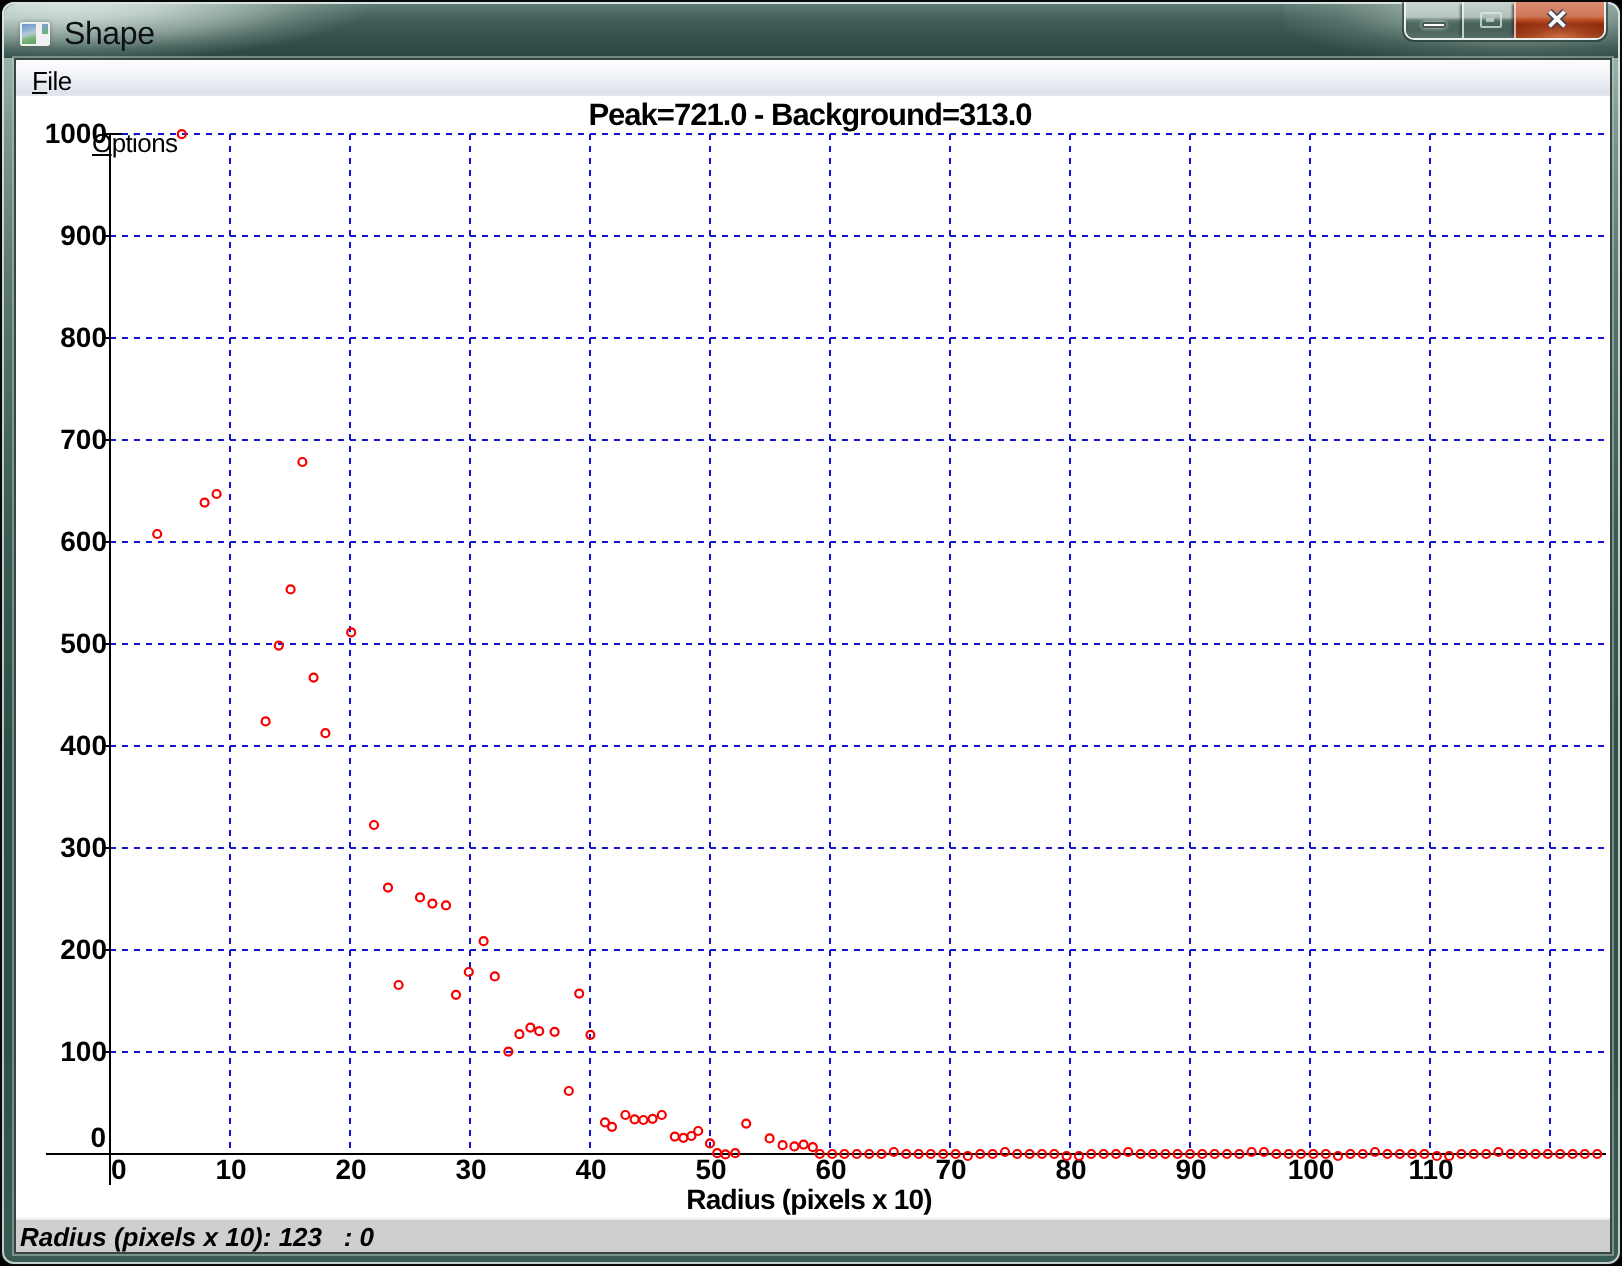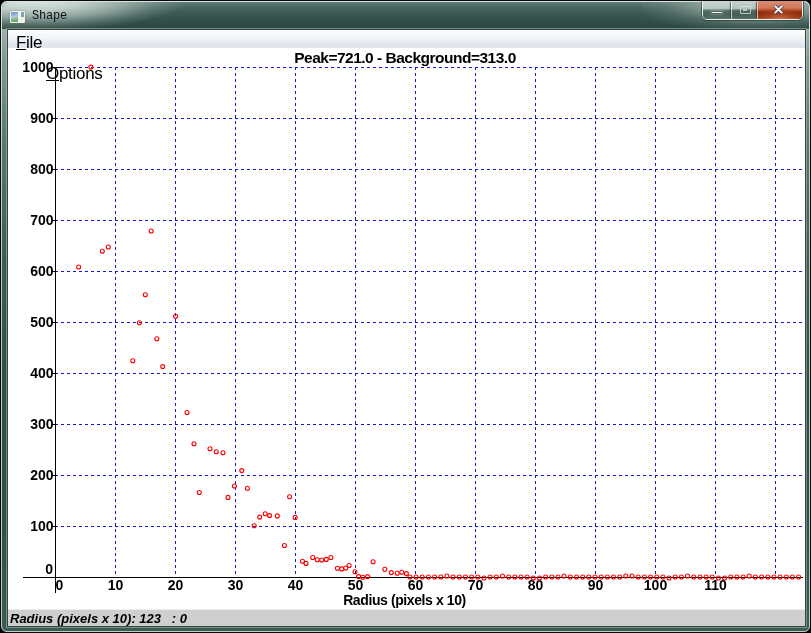--- a/index.html
+++ b/index.html
@@ -14,21 +14,21 @@
 #titlebar{position:absolute;left:1px;top:1px;right:1px;height:27px;border-radius:6px 6px 0 0;
   background:linear-gradient(#5f7b75 0px,#4a6761 5px,#3d5a54 10px,#35524c 16px,#2e4b45 22px,#2b4741 27px);overflow:hidden;}
 #tglow{position:absolute;left:-30px;top:-16px;width:230px;height:56px;
   background:radial-gradient(ellipse 155px 30px at 60px 15px,rgba(224,234,229,0.95) 0%,rgba(214,226,221,0.85) 30%,rgba(196,212,206,0.6) 58%,rgba(172,192,185,0.28) 80%,rgba(160,180,172,0) 100%);}
 #bglow{position:absolute;left:640px;top:-8px;width:230px;height:42px;
   background:radial-gradient(ellipse 125px 28px at 115px 11px,rgba(208,222,216,0.75) 0%,rgba(198,214,207,0.45) 45%,rgba(182,200,193,0.18) 72%,rgba(0,0,0,0) 100%);}
 #ticon{position:absolute;left:8px;top:9px;width:15px;height:12px;background:#eef1f0;border-radius:1.5px;
   box-shadow:0 0 2px rgba(60,80,75,0.55),inset 0 0 1px #fff;}
 #ticon .im1{position:absolute;left:1px;top:1px;width:7px;height:10px;background:linear-gradient(165deg,#6f96c8 0%,#8fb2d8 30%,#b9cbd8 48%,#7fb57f 70%,#5aa45e 100%);}
 #ticon .im2{position:absolute;right:1px;top:1px;width:3px;height:5px;background:linear-gradient(165deg,#7fa3d0 0%,#6fae76 100%);}
-#ttext{position:absolute;left:30px;top:7px;font-size:12px;letter-spacing:-0.2px;color:#0d1114;font-family:Liberation Mono, monospace;}
+#ttext{position:absolute;left:30px;top:7px;font-size:16px;letter-spacing:-0.2px;color:#0d1114;}
 
 #caps{position:absolute;left:700px;top:0px;width:103px;height:20px;}
 #capbg{position:absolute;left:0;top:0;width:103px;height:20px;border-radius:0 0 6px 6px;
   background:rgba(20,40,35,0.55);}
 #capin{position:absolute;left:1px;top:0px;width:101px;height:19px;border-radius:0 0 5px 5px;
   border:1px solid rgba(245,250,248,0.95);border-top:none;overflow:hidden;display:flex;}
 .cb{height:100%;position:relative;}
 #b-min{width:28px;background:linear-gradient(#ccd7d3 0%,#b7c5c0 42%,#68827b 50%,#4e6962 58%,#4a645d 78%,#587168 100%);}
 #b-max{width:27px;border-left:1px solid rgba(250,252,251,0.7);box-shadow:-2px 0 1px -1px rgba(30,50,45,0.55);
   background:linear-gradient(#c7d3cf 0%,#b2c1bc 42%,#637d76 50%,#4a655e 58%,#46615a 78%,#536c65 100%);}
@@ -37,21 +37,21 @@
 #b-min .g{position:absolute;left:8px;top:10px;width:12px;height:3px;background:#fdfdfd;border:1px solid #4a5a55;border-radius:1px;box-shadow:0 0 2px rgba(255,255,255,0.8);}
 #b-max .g{position:absolute;left:8px;top:5px;width:11px;height:8px;border:1.5px solid rgba(222,233,229,0.75);border-radius:1px;}
 #b-max .g::after{content:"";position:absolute;left:2px;top:1.5px;width:4px;height:2.5px;background:rgba(222,233,229,0.65);}
 #b-close .g{position:absolute;left:16px;top:3px;width:13px;height:13px;}
 
 #client{position:absolute;left:6px;top:28px;width:799px;height:598px;background:#fff;
   border:1px solid #38463f;box-shadow:0 0 0 1px rgba(182,202,195,0.5);}
 #menubar{position:absolute;left:0;top:0;width:797px;height:18px;
   background:linear-gradient(#fcfdfe 0%,#f2f4f8 45%,#e7ebf2 70%,#dde2ec 100%);
   border-bottom:1px solid #e3e6ea;font-size:12px;color:#000;}
-#menubar .mi{position:absolute;top:3px;font-size:17px;letter-spacing:-0.3px;}
+#menubar .mi{position:absolute;top:3px;font-size:13px;letter-spacing:-0.3px;}
 #chart{position:absolute;left:-1.5px;top:17px;}
 #status{position:absolute;left:0;bottom:0;width:797px;height:17px;background:#cfcfcf;
   border-top:1px solid #eee;font-size:13px;font-weight:bold;color:#000;font-style:italic;}
 #status span{position:absolute;left:2px;top:1px;}
 </style>
 </head>
 <body>
 <div id="win">
   <div id="titlebar">
     <div id="tglow"></div>

